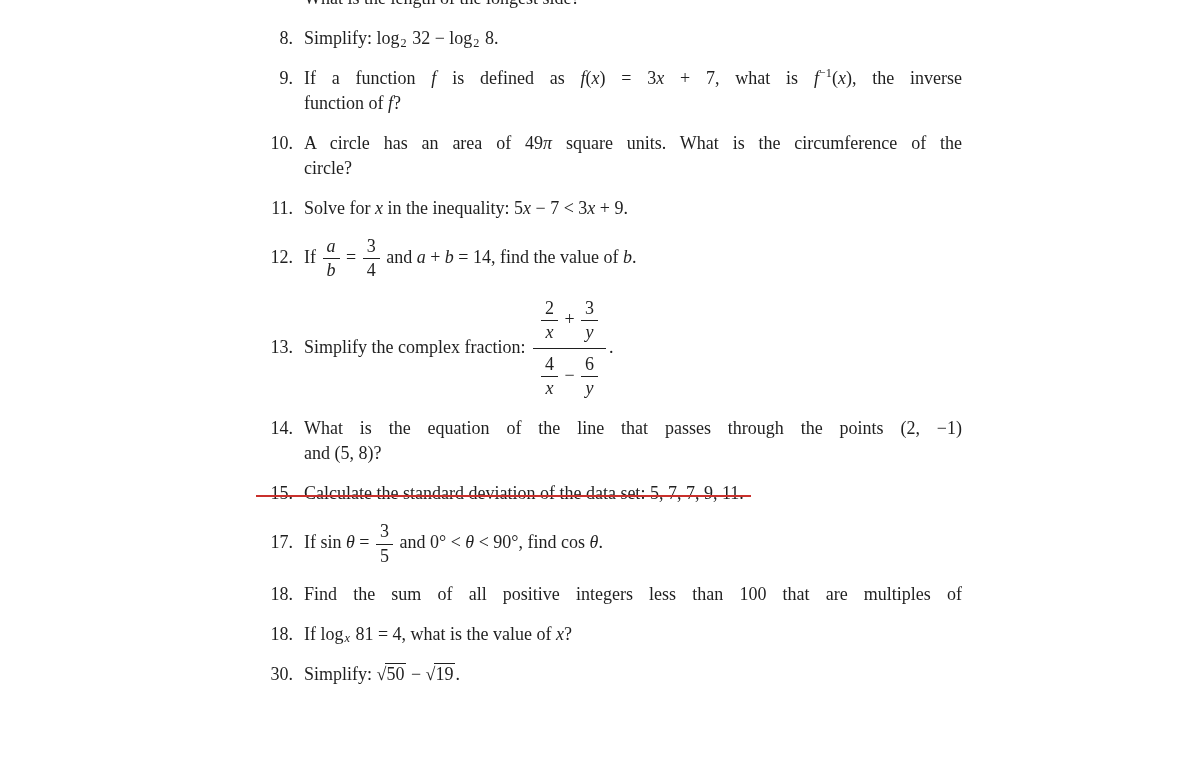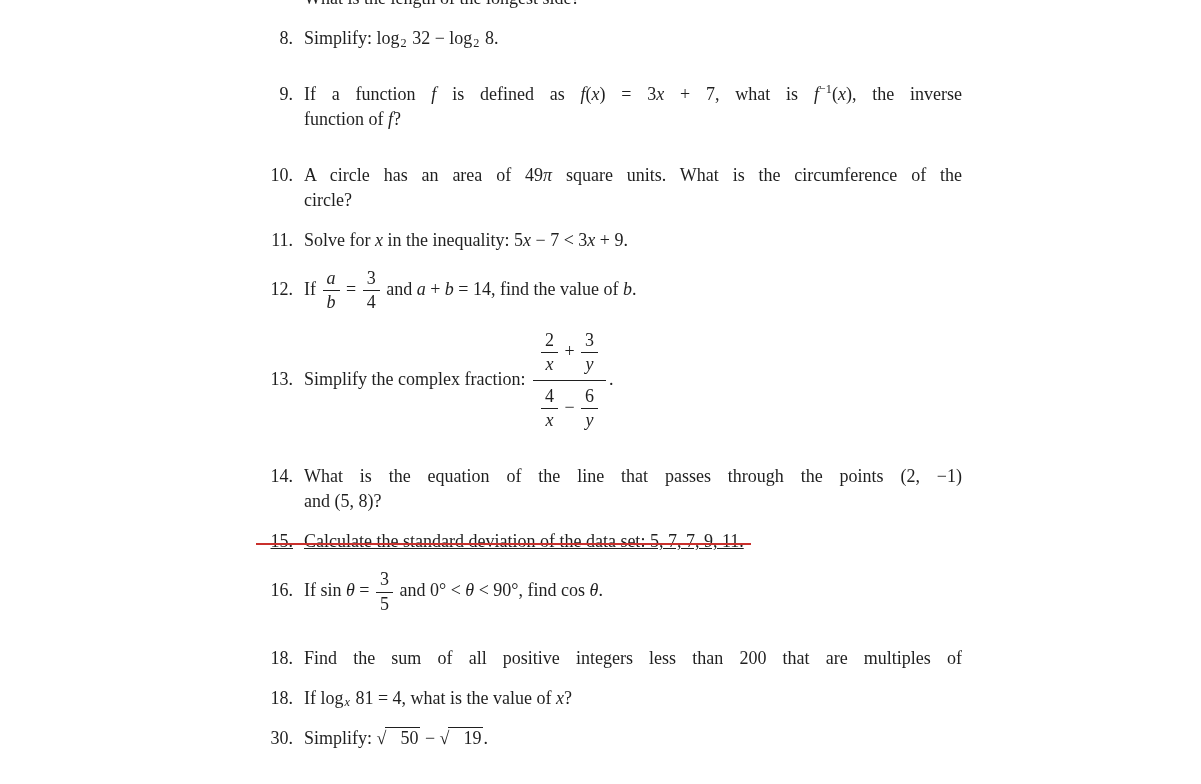--- a/index.html
+++ b/index.html
@@ -46,27 +46,25 @@
     margin-right: 11px;
     line-height: 25px;
   }
   .body {
     width: 658px;
     line-height: 25px;
   }
   .mline.jfull {
     text-align: justify;
     text-align-last: justify;
-    margin-top: 16px;
   }
   
   .item.struck .sw {
     display: inline-flex;
     position: relative;
-    text-decoration: underline;
   }
   .item.struck .body {
     width: auto;
     white-space: nowrap;
   }
   .item.struck .sw::after {
     content: "";
     position: absolute;
     left: -4px;
     right: -7px;
@@ -107,21 +105,21 @@
   .frac.big > .fnum { padding: 2px 6px 5px; }
   .frac.big > .fden { padding: 5px 6px 2px; }
   .sqrt { white-space: nowrap; }
   .srad {
     display: inline-block;
     margin-right: -1px;
   }
   .sbar {
     display: inline-block;
     border-top: 1.5px solid currentColor;
-    padding: 1px 2px 0 15px;
+    padding: 1px 2px 0 1px;
     line-height: 1.0;
     font-family: Liberation Serif, serif;
   }
 </style>
 </head>
 <body style="color: rgb(31, 31, 31); background: rgb(255, 255, 255);">
 
 <div class="page">
   <div class="clip">
     <span class="clip-inner">What is the length of the longest side?</span>
@@ -187,31 +185,31 @@
 
   <div class="item struck">
     <span class="sw">
       <span class="num">15.</span>
       <span class="body">Calculate the standard deviation of the data set: 5, 7, 7, 9, 11.</span>
     </span>
   </div>
 
   <div class="item">
     <span class="sw">
-      <span class="num">16.</span>
+      <span class="num">17.</span>
       <span class="body">If sin <span class="mi">θ</span> = <span class="frac"><span class="fnum">3</span><span class="fden">5</span></span> and 0° &lt; <span class="mi">θ</span> &lt; 90°, find cos <span class="mi">θ</span>.</span>
     </span>
   </div>
 
 
   <div class="item">
     <span class="sw">
       <span class="num">18.</span>
       <span class="body">
-            <div class="mline jfull">Find the sum of all positive integers less than 200 that are multiples of</div>
+            <div class="mline jfull">Find the sum of all positive integers less than 100 that are multiples of</div>
           </span>
     </span>
   </div>
 
   <div class="item">
     <span class="sw">
       <span class="num">18.</span>
       <span class="body">If log<sub class="msub"><span class="mi">x</span></sub> 81 = 4, what is the value of <span class="mi">x</span>?</span>
     </span>
   </div>

